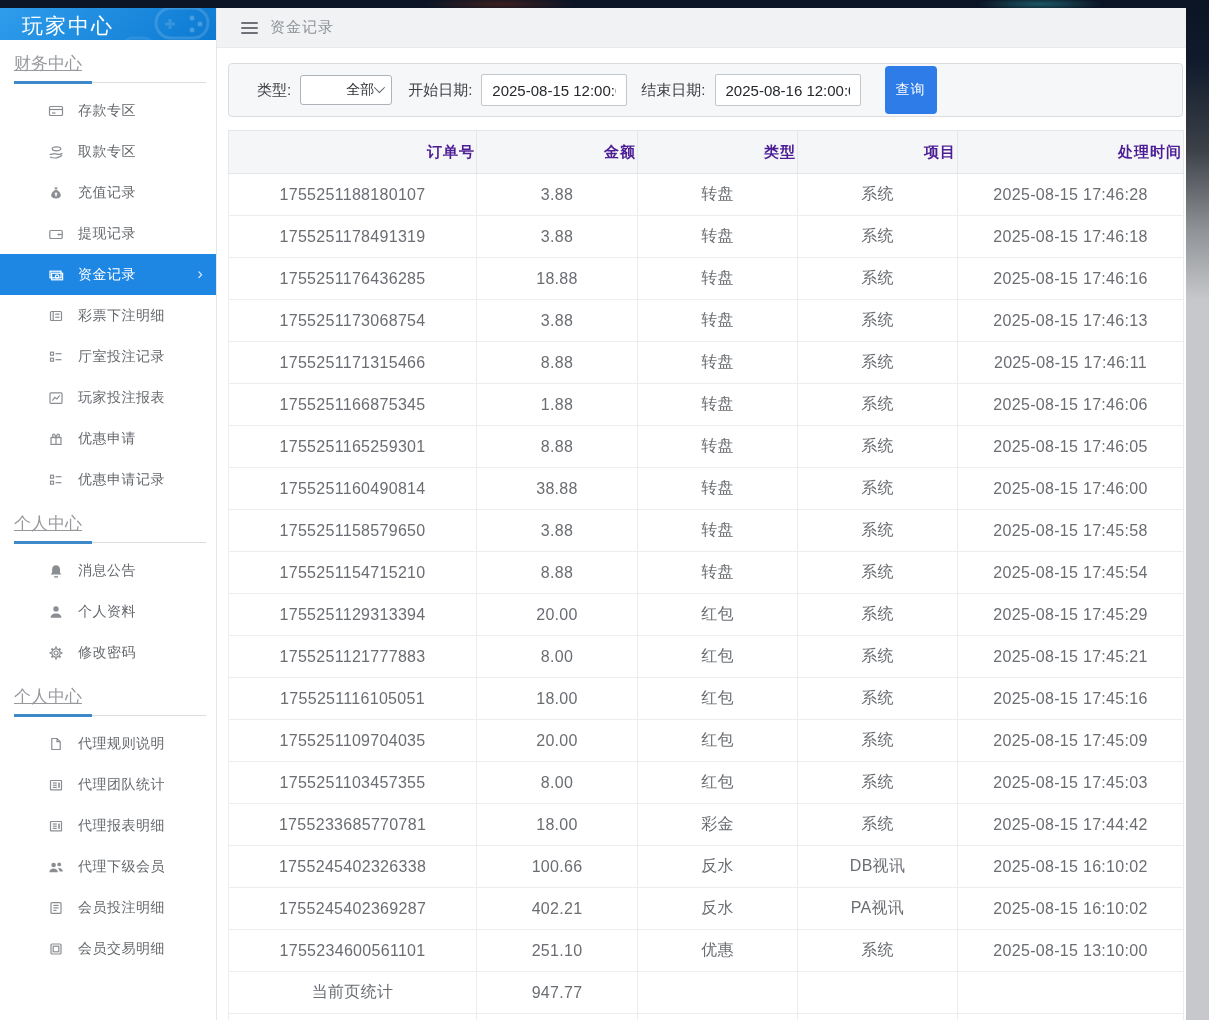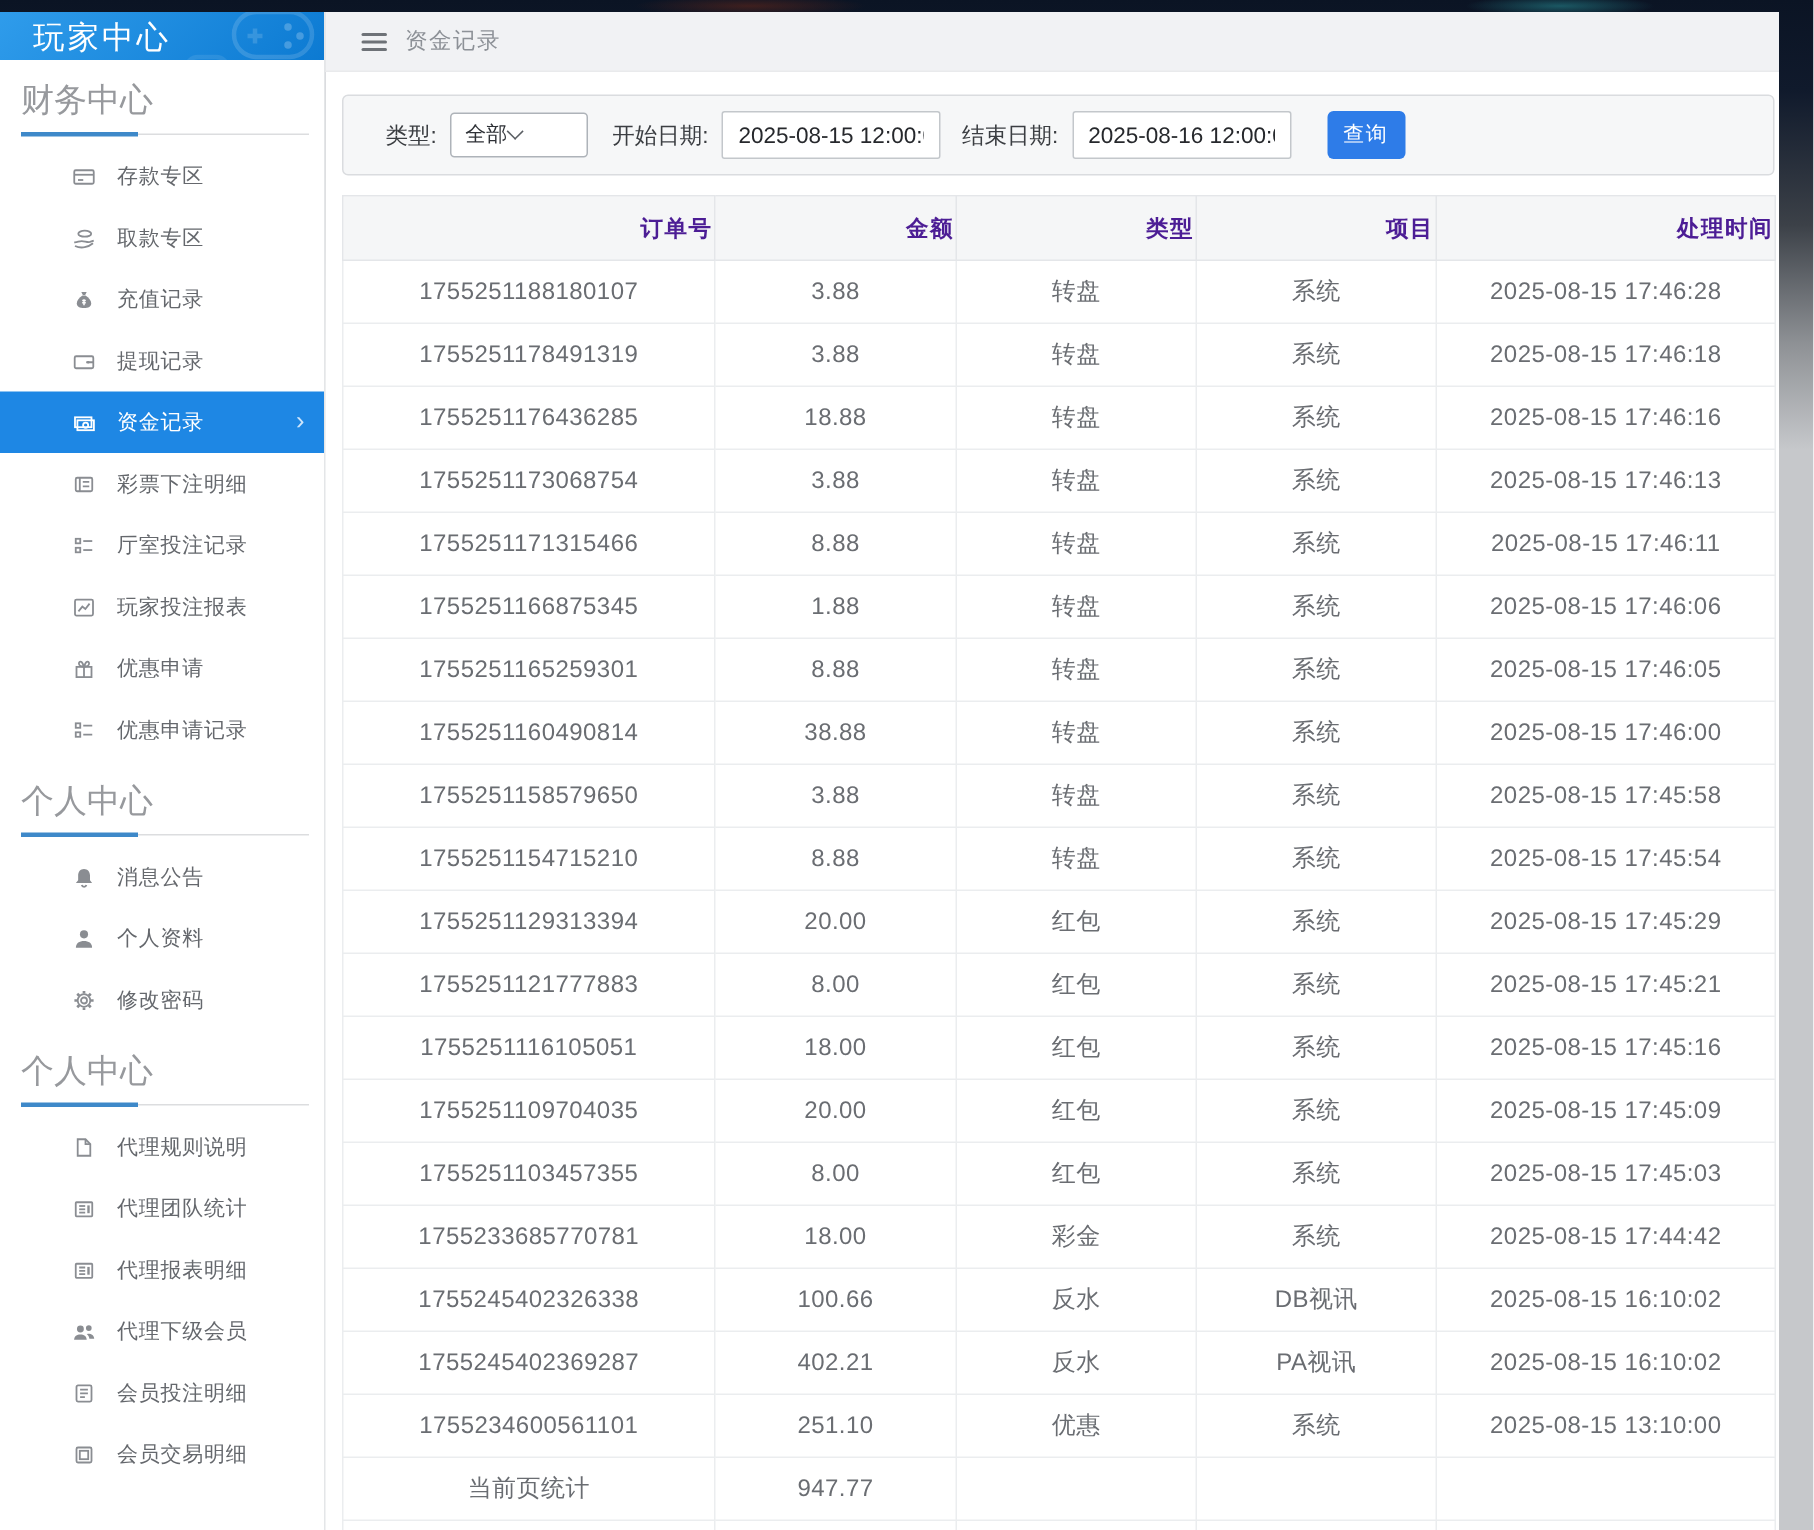--- a/index.html
+++ b/index.html
@@ -24,21 +24,21 @@
   }
   .brand{
     position:relative;height:32px;
     background:linear-gradient(135deg,var(--hdr1) 0%,var(--hdr2) 100%);
     color:#fff;padding:6px 0 0 22px;box-sizing:border-box;overflow:hidden;
   }
   .brand-title{font-size:21px;letter-spacing:2px;line-height:24px;}
   .brand-sub{font-size:9px;letter-spacing:2.5px;color:rgba(255,255,255,.92);margin-top:1px;}
   .brand-deco{position:absolute;right:2px;top:-4px;opacity:.9;}
   .side-section-title{
-    padding:12px 14px 7px 14px;font-size:22px;color:#97999d;
+    padding:12px 14px 7px 14px;font-size:17px;color:#97999d;text-decoration:underline;
   }
   .side-underline{position:relative;height:1px;background:#dcdddf;margin:0 10px 7px 14px;}
   .side-underline::before{
     content:"";position:absolute;left:0;top:-1px;width:78px;height:3px;
     background:var(--underline);
   }
   .side-item{
     position:relative;height:41px;display:flex;align-items:center;
     padding-left:48px;box-sizing:border-box;color:#65686d;cursor:pointer;
   }
@@ -67,35 +67,35 @@
 
   .content{padding:15px 3px 0 11px;}
 
   .filterbar{
     height:54px;background:var(--filterbg);border:1px solid #dadcdf;border-radius:4px;
     display:flex;align-items:center;box-sizing:border-box;padding-left:28px;
   }
   .f-label{font-size:15px;color:#3b3e42;margin-right:9px;}
   .select{
     width:92px;height:30px;border:1px solid #aeb3b9;border-radius:3px;background:#fff;
-    display:flex;align-items:center;justify-content:flex-start;
+    display:flex;align-items:center;justify-content:flex-end;
     padding:0 9px;box-sizing:border-box;font-size:14px;color:#2e3136;cursor:pointer;
     margin-right:16px;
   }
   .caret{
     width:7px;height:7px;border-right:1.6px solid #5a5e63;border-bottom:1.6px solid #5a5e63;
     transform:rotate(45deg) translateY(-2px);margin-top:-3px;
   }
   .dateinput{
     width:146px;height:32px;border:1px solid #c3c7cb;border-radius:2px;background:#fff;
     font-size:15px;color:#26282c;padding:0 10px;box-sizing:border-box;
     font-family:"Liberation Sans","DejaVu Sans",sans-serif;margin-right:14px;
   }
   .btn-query{
-    width:52px;height:32px;background:var(--btn);border:none;border-radius:4px;
+    width:52px;height:48px;background:var(--btn);border:none;border-radius:4px;
     color:#fff;font-size:14px;cursor:pointer;margin-left:10px;
     font-family:"Liberation Sans","DejaVu Sans",sans-serif;letter-spacing:1px;
   }
 
   
   .tbl{
     margin-top:13px;border-collapse:collapse;table-layout:fixed;width:955px;
     border:1px solid #d6d9dc;
   }
   .tbl th{

